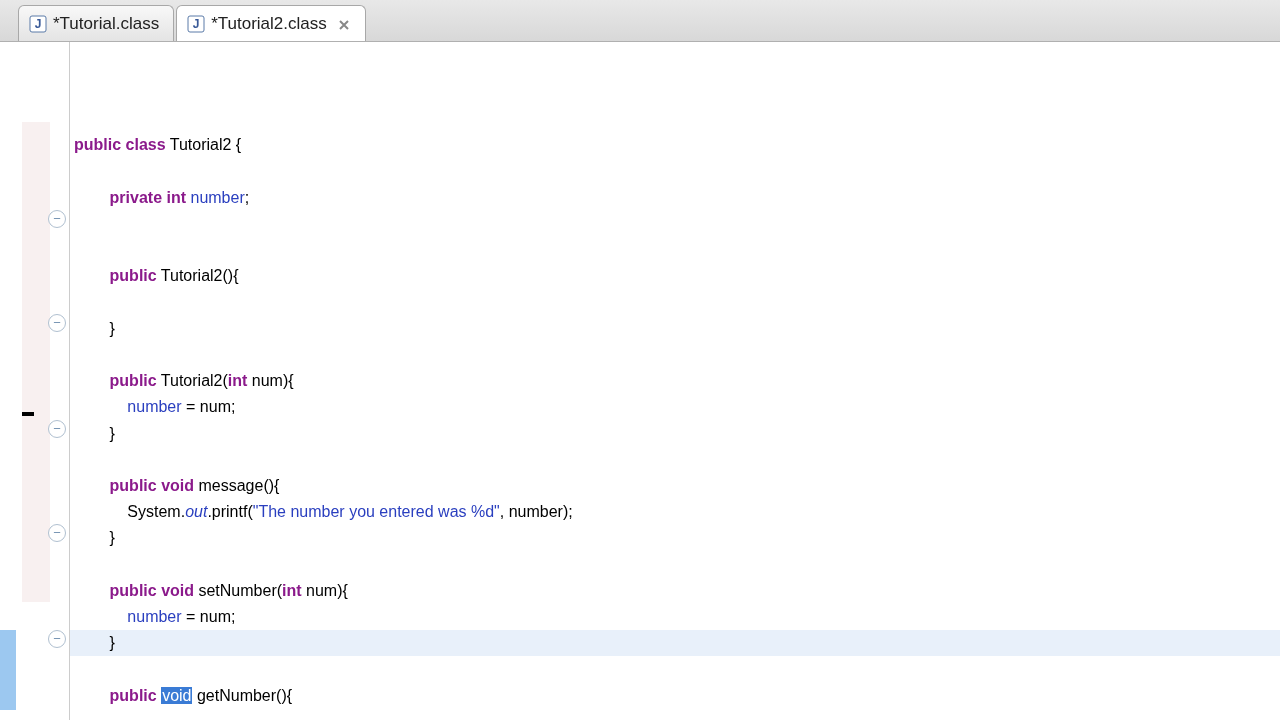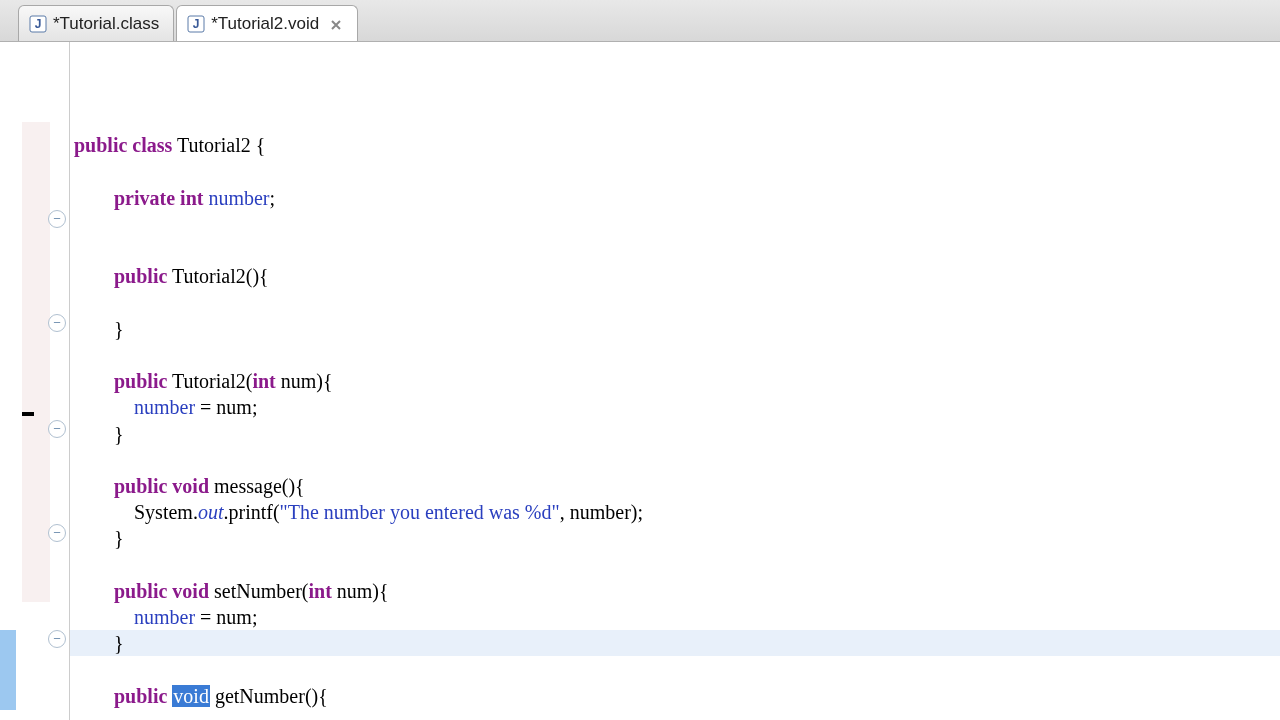--- a/index.html
+++ b/index.html
@@ -10,21 +10,21 @@
 .tab .jicon { width:18px; height:18px; display:flex; align-items:center; justify-content:center; }
 .tab .jicon svg { width:18px; height:18px; }
 .tab .close { width:14px; height:14px; color:#777; margin-left:4px; }
 .editor { display:flex; height:678px; }
 .gutter { width:70px; background:#fff; position:relative; border-right:1px solid #ccc; }
 .gutter-left { width:16px; position:absolute; left:0; top:0; bottom:0; background:#fff; }
 .ruler-band { position:absolute; left:22px; width:28px; background:#f8f0f0; }
 .ruler-highlight { position:absolute; left:0; width:16px; background:#9cc8f0; }
 .fold { position:absolute; left:48px; width:18px; height:18px; border:1px solid #b0c0d0; border-radius:50%; background:#fff; color:#7090b0; font-size:13px; line-height:15px; text-align:center; cursor:pointer; }
 .caret-mark { position:absolute; left:22px; width:12px; height:4px; background:#000; }
-.code { flex:1; padding:38px 0 0 4px; font-family: Liberation Serif, serif; font-size:20px; line-height:26.2px; white-space:pre; color:#000; position:relative; }
+.code { flex:1; padding:38px 0 0 4px; font-family: Liberation Sans, sans-serif; font-size:16px; line-height:26.2px; white-space:pre; color:#000; position:relative; }
 .kw { color:#8b1a8b; font-weight:bold; }
 .fld { color:#2a3fbf; }
 .str { color:#2a3fbf; }
 .itl { font-style:italic; color:#2a3fbf; }
 .sel { background:#3a7bd5; color:#fff; padding:0 1px; }
 .line-hl { position:absolute; left:0; right:0; height:26.2px; background:#e8f0fa; z-index:-1; }
 </style>
 </head>
 <body>
 
@@ -38,21 +38,21 @@
       </span>
     <span>*Tutorial.class</span>
   </div>
   <div class="tab active">
     <span class="jicon">
         <svg viewBox="0 0 18 18">
           <rect x="1" y="1" width="16" height="16" rx="2" fill="#fff" stroke="#5a7aa8"></rect>
           <text x="9" y="13" text-anchor="middle" font-size="12" font-family="Arial" fill="#3a5a98" font-weight="bold">J</text>
         </svg>
       </span>
-    <span>*Tutorial2.void</span>
+    <span>*Tutorial2.class</span>
     <span class="close"><svg viewBox="0 0 14 14">
           <path d="M3 3 L11 11 M11 3 L3 11" stroke="#888" stroke-width="2"></path>
         </svg></span>
   </div>
 </div>
 
 <div class="editor">
   <div class="gutter">
     <div class="gutter-left"></div>
     <div class="ruler-band" style="top:80px;height:480px;"></div>

